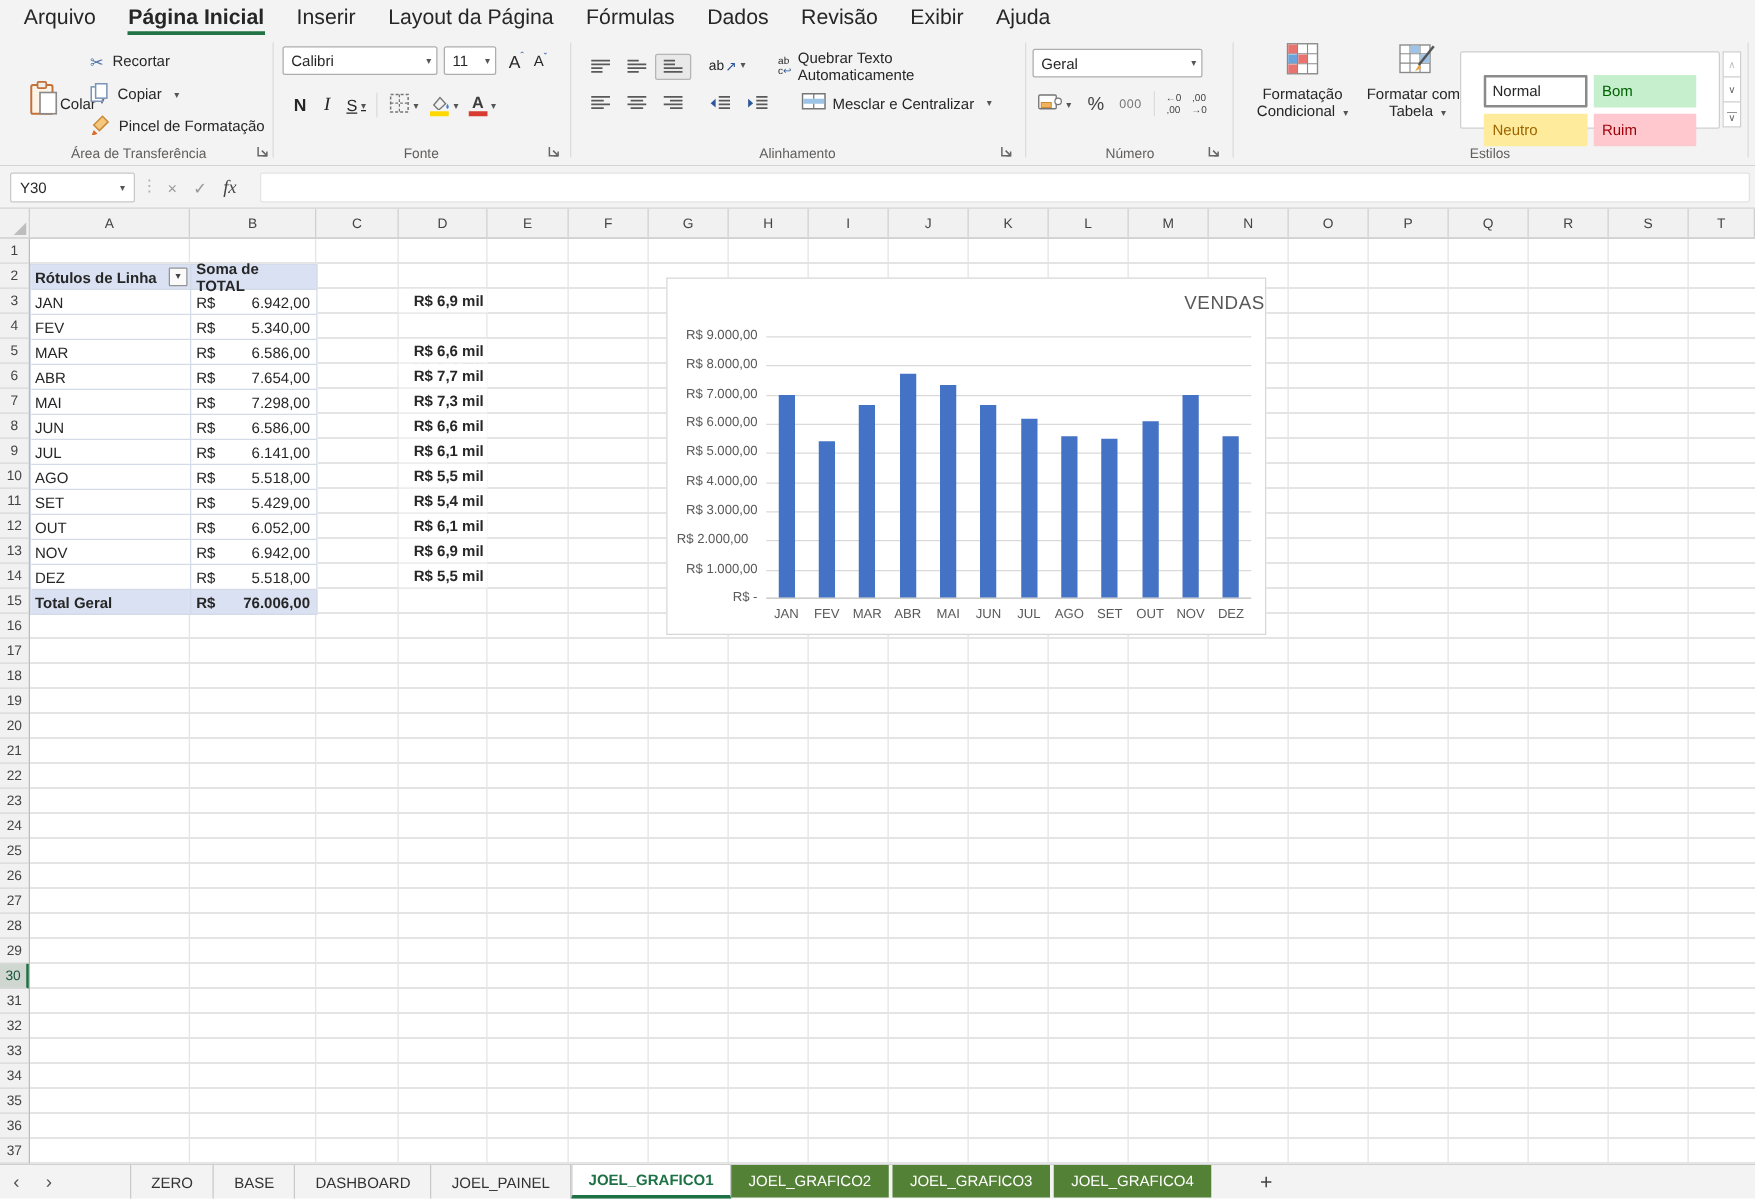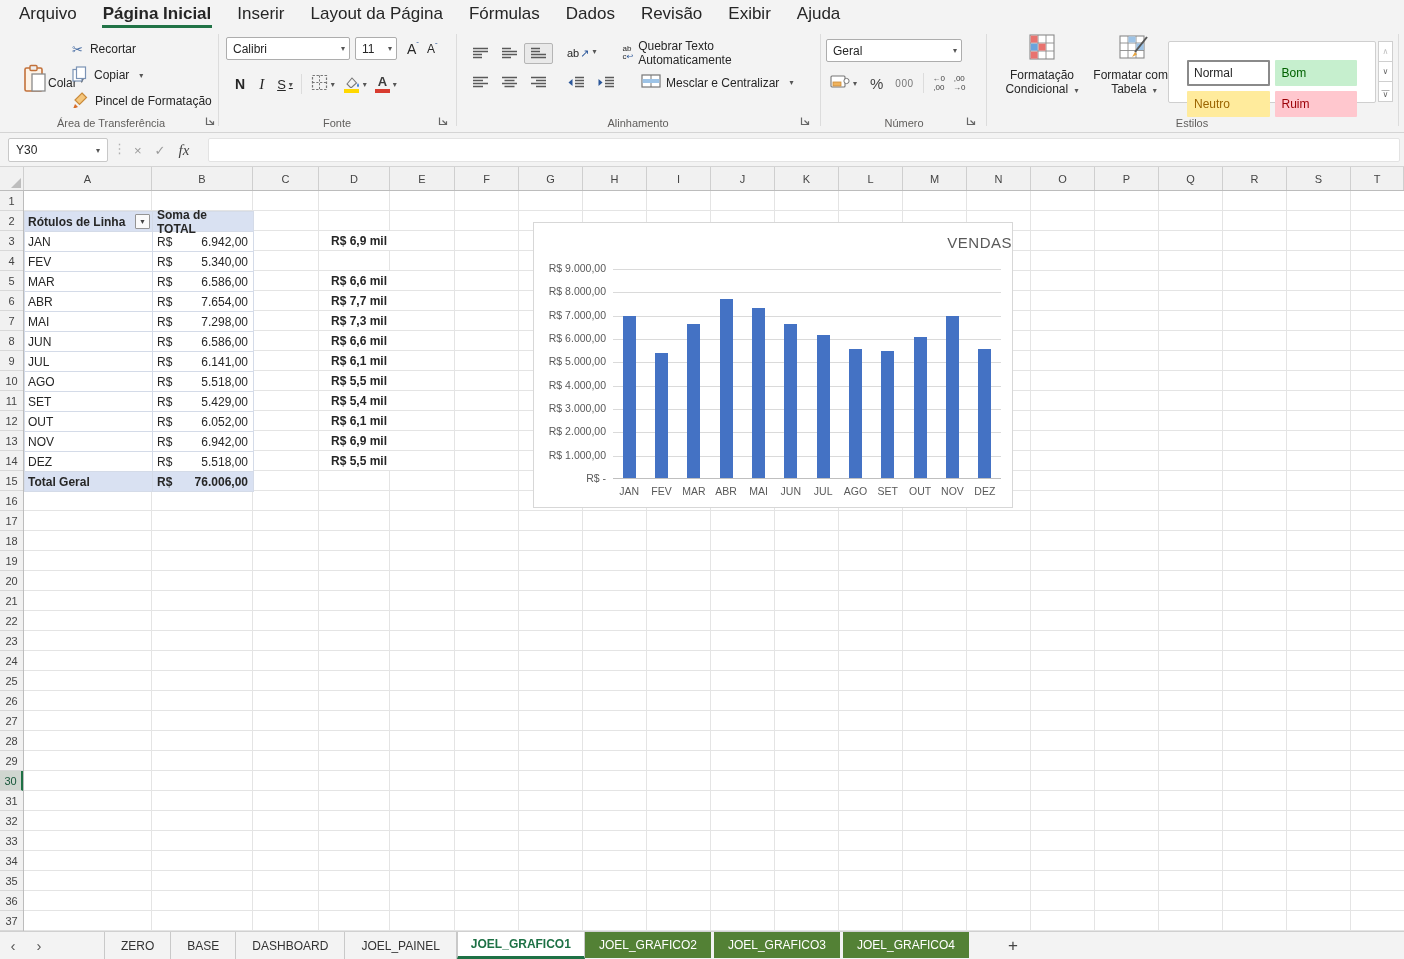--- a/index.html
+++ b/index.html
@@ -629,21 +629,21 @@
           <div class="cbar" style="left: 171.333px; height: 153.673px; background: rgb(68, 114, 196);"></div>
           <div class="cbar" style="left: 203.667px; height: 143.29px; background: rgb(68, 114, 196);"></div>
           <div class="cbar" style="left: 236px; height: 128.753px; background: rgb(68, 114, 196);"></div>
           <div class="cbar" style="left: 268.333px; height: 126.677px; background: rgb(68, 114, 196);"></div>
           <div class="cbar" style="left: 300.667px; height: 141.213px; background: rgb(68, 114, 196);"></div>
           <div class="cbar" style="left: 333px; height: 161.98px; background: rgb(68, 114, 196);"></div>
           <div class="cbar" style="left: 365.333px; height: 128.753px; background: rgb(68, 114, 196);"></div>
         </div>
         <div class="cylab" style="left: 0px; top: 249px;">R$ -</div>
         <div class="cylab" style="left: 0px; top: 225.667px;">R$ 1.000,00</div>
-        <div class="cylab" style="left: 0px; top: 202.333px;">R$ 2.000,00</div>
+        <div class="cylab" style="left: 0px; top: 202.333px; text-align: center;">R$ 2.000,00</div>
         <div class="cylab" style="left: 0px; top: 179px;">R$ 3.000,00</div>
         <div class="cylab" style="left: 0px; top: 155.667px;">R$ 4.000,00</div>
         <div class="cylab" style="left: 0px; top: 132.333px;">R$ 5.000,00</div>
         <div class="cylab" style="left: 0px; top: 109px;">R$ 6.000,00</div>
         <div class="cylab" style="left: 0px; top: 85.6667px;">R$ 7.000,00</div>
         <div class="cylab" style="left: 0px; top: 62.3333px;">R$ 8.000,00</div>
         <div class="cylab" style="left: 0px; top: 39px;">R$ 9.000,00</div>
         <div class="cxlab" style="left: 79px; width: 32.3333px;">JAN</div>
         <div class="cxlab" style="left: 111.333px; width: 32.3333px;">FEV</div>
         <div class="cxlab" style="left: 143.667px; width: 32.3333px;">MAR</div>

